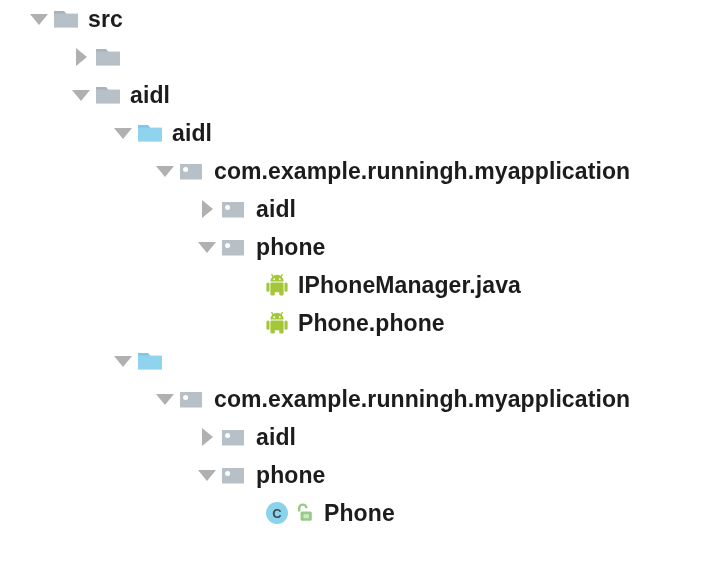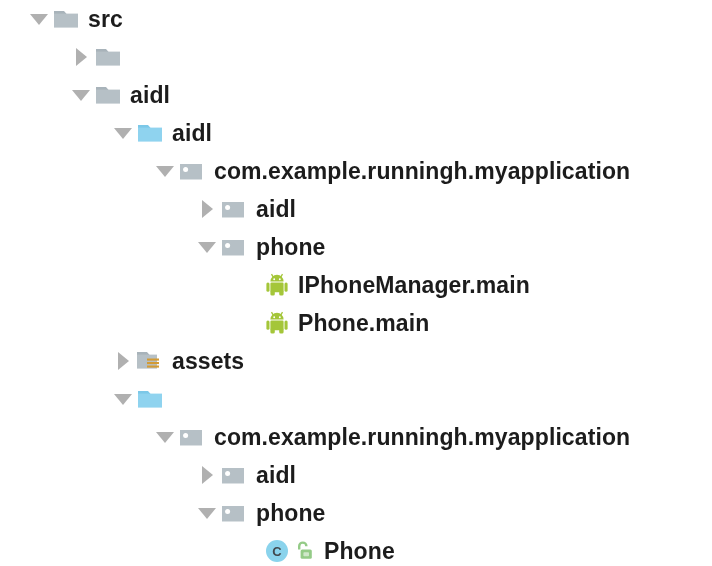--- a/index.html
+++ b/index.html
@@ -188,56 +188,40 @@
           <path d="M4.4 8.4 a6.6 6.6 0 0 1 13.2 0 Z" fill="#a4c639"></path>
           <circle cx="8.2" cy="6.2" r="0.95" fill="#ffffff"></circle>
           <circle cx="13.8" cy="6.2" r="0.95" fill="#ffffff"></circle>
           <rect x="4.4" y="9.6" width="13.2" height="9.6" rx="1.1" fill="#a4c639"></rect>
           <rect x="4.4" y="17.2" width="4.4" height="5.4" rx="1.6" fill="#a4c639"></rect>
           <rect x="13.2" y="17.2" width="4.4" height="5.4" rx="1.6" fill="#a4c639"></rect>
           <rect x="0.4" y="9.6" width="3.1" height="9.2" rx="1.5" fill="#a4c639"></rect>
           <rect x="18.5" y="9.6" width="3.1" height="9.2" rx="1.5" fill="#a4c639"></rect>
         </svg>
       </span>
-      <span class="label">IPhoneManager.main</span>
+      <span class="label">IPhoneManager.java</span>
     </div>
     <div class="row">
       <span class="indent" style="width: 236px;"></span>
       <span class="twisty blank"></span>
       <span class="icon">
         <svg width="22" height="24" viewBox="0 0 22 24">
           <line x1="5.5" y1="1.2" x2="7.6" y2="4.6" stroke="#a4c639" stroke-width="1.3"></line>
           <line x1="16.5" y1="1.2" x2="14.4" y2="4.6" stroke="#a4c639" stroke-width="1.3"></line>
           <path d="M4.4 8.4 a6.6 6.6 0 0 1 13.2 0 Z" fill="#a4c639"></path>
           <circle cx="8.2" cy="6.2" r="0.95" fill="#ffffff"></circle>
           <circle cx="13.8" cy="6.2" r="0.95" fill="#ffffff"></circle>
           <rect x="4.4" y="9.6" width="13.2" height="9.6" rx="1.1" fill="#a4c639"></rect>
           <rect x="4.4" y="17.2" width="4.4" height="5.4" rx="1.6" fill="#a4c639"></rect>
           <rect x="13.2" y="17.2" width="4.4" height="5.4" rx="1.6" fill="#a4c639"></rect>
           <rect x="0.4" y="9.6" width="3.1" height="9.2" rx="1.5" fill="#a4c639"></rect>
           <rect x="18.5" y="9.6" width="3.1" height="9.2" rx="1.5" fill="#a4c639"></rect>
         </svg>
       </span>
-      <span class="label">Phone.main</span>
-    </div>
-    <div class="row">
-      <span class="indent" style="width: 110px;"></span>
-      <span class="twisty">
-        <span class="tri right"></span>
-      </span>
-      <span class="icon">
-        <svg width="28" height="22" viewBox="0 0 28 22">
-          <path d="M0 2 h10 l2.6 3 H0 Z" fill="#a8b3ba"></path>
-          <path d="M0 4.6 h20 v14 H0 Z" fill="#b6c0c6"></path>
-          <rect x="10" y="8.5" width="12" height="2.1" fill="#d39b35"></rect>
-          <rect x="10" y="12" width="12" height="2.1" fill="#d39b35"></rect>
-          <rect x="10" y="15.5" width="12" height="2.1" fill="#d39b35"></rect>
-        </svg>
-      </span>
-      <span class="label">assets</span>
+      <span class="label">Phone.phone</span>
     </div>
     <div class="row">
       <span class="indent" style="width: 110px;"></span>
       <span class="twisty">
         <span class="tri down"></span>
       </span>
       <span class="icon">
         <svg width="26" height="21" viewBox="0 0 26 21">
           <path d="M0 2 h10 l2.6 3 H0 Z" fill="#7cc8e8"></path>
           <path d="M0 4.6 h24 v14 H0 Z" fill="#8fd3ef"></path>

